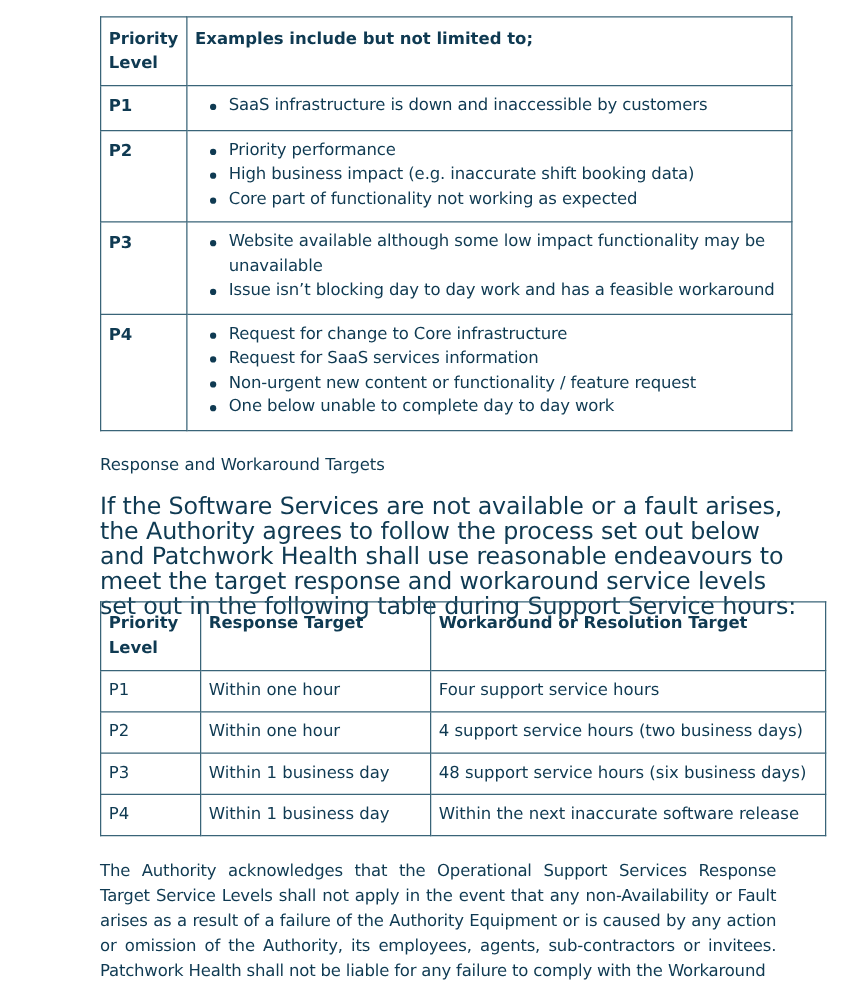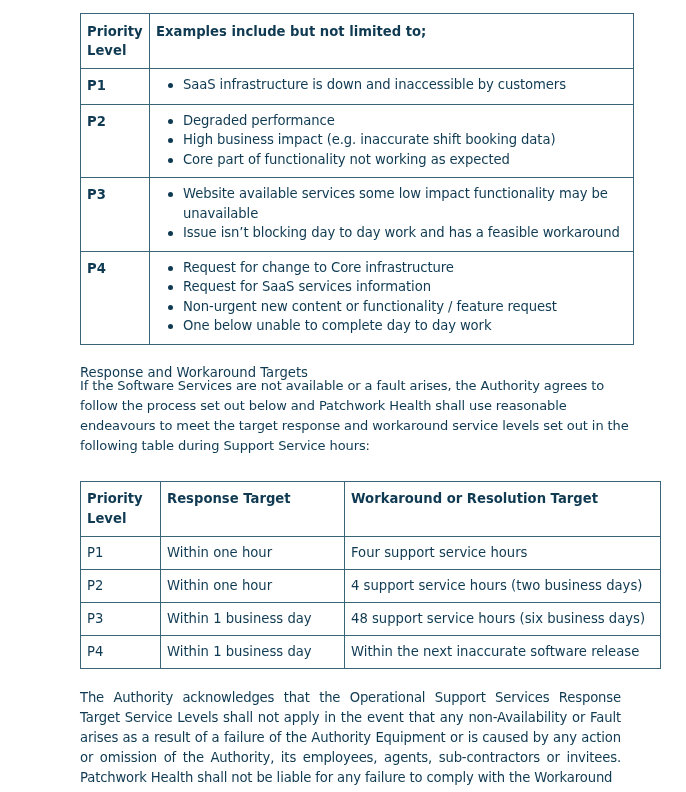--- a/index.html
+++ b/index.html
@@ -25,22 +25,22 @@
     ul.bullets li { position: relative; letter-spacing: -0.1px; }
     ul.bullets li::before {
       content: ""; position: absolute; left: -15px; top: 8px;
       width: 5px; height: 5px; border-radius: 50%; background: #0f3a52;
     }
     #section-heading {
       position: absolute; left: 80px; top: 363px;
       font-size: 13.2px; font-weight: normal; line-height: 20px;
     }
     #intro-paragraph {
-      position: absolute; left: 80px; top: 376px; width: 560px;
-      font-size: 13px; line-height: 20px; letter-spacing: -0.1px;
+      position: absolute; left: 80px; top: 395px; width: 560px;
+      font-size: 19px; line-height: 20px; letter-spacing: -0.1px;
     }
     #targets-table { left: 80px; top: 481px; width: 581px; }
     #targets-table th { font-weight: bold; font-size: 13.2px; line-height: 20px; padding: 7px 6px 7px 6px; height: 37px; }
     #targets-table td { font-size: 13.2px; line-height: 20px; padding: 6px 6px 6px 6px; height: 20px; }
     #targets-table .c1 { width: 67px; }
     #targets-table .c2 { width: 171px; }
     #footer-paragraph {
       position: absolute; left: 80px; top: 688px; width: 541px;
       font-size: 13.2px; line-height: 20px; text-align: justify;
       letter-spacing: -0.15px;
@@ -60,31 +60,31 @@
     <td>
       <ul class="bullets">
         <li>SaaS infrastructure is down and inaccessible by customers</li>
       </ul>
     </td>
   </tr>
   <tr>
     <td class="lvl">P2</td>
     <td>
       <ul class="bullets">
-        <li>Degraded performance</li>
+        <li>Priority performance</li>
         <li>High business impact (e.g. inaccurate shift booking data)</li>
         <li>Core part of functionality not working as expected</li>
       </ul>
     </td>
   </tr>
   <tr>
     <td class="lvl">P3</td>
     <td>
       <ul class="bullets">
-        <li>Website available services some low impact functionality may be unavailable</li>
+        <li>Website available although some low impact functionality may be unavailable</li>
         <li>Issue isn’t blocking day to day work and has a feasible workaround</li>
       </ul>
     </td>
   </tr>
   <tr>
     <td class="lvl">P4</td>
     <td>
       <ul class="bullets">
         <li>Request for change to Core infrastructure</li>
         <li>Request for SaaS services information</li>

